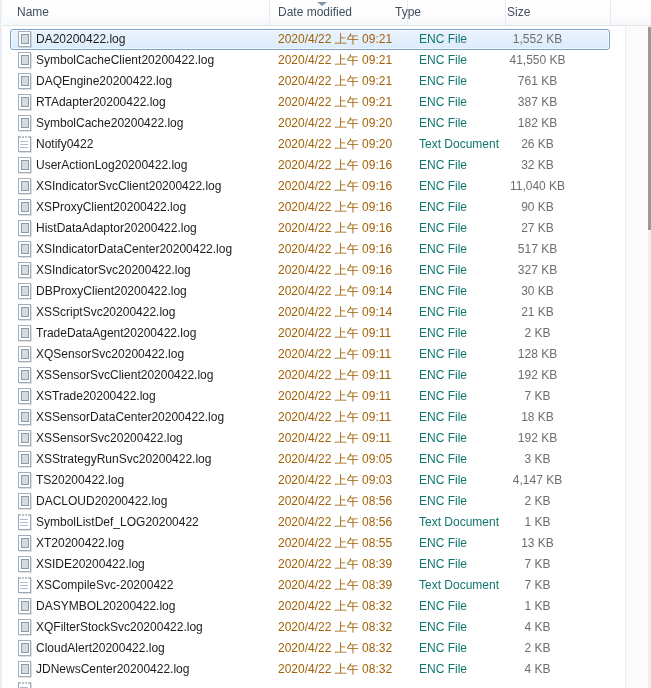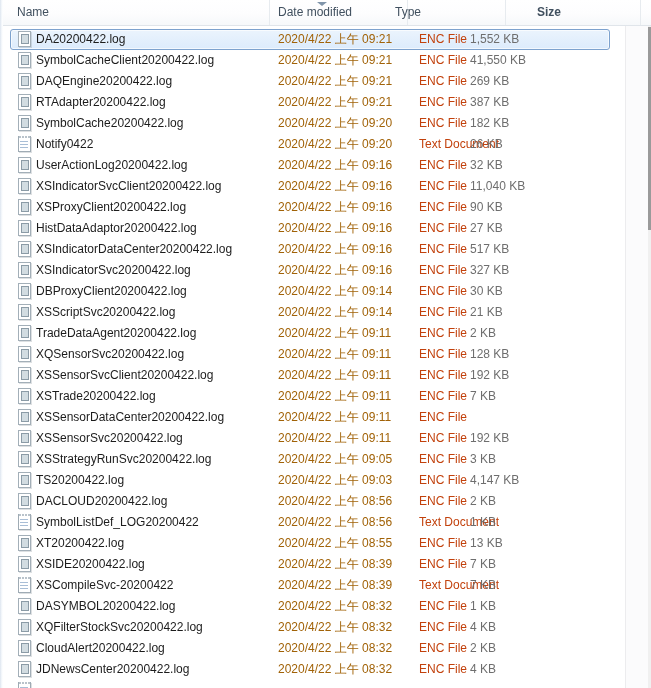--- a/index.html
+++ b/index.html
@@ -24,21 +24,21 @@
     box-sizing:border-box; z-index:4;
   }
   .hcell {
     position:absolute; top:0; height:25px; line-height:25px;
     color:#41505f; border-right:1px solid #e7ebef;
     box-sizing:border-box; cursor:default; white-space:nowrap;
   }
   .hcell.h-name { left:3px;  width:267px; padding-left:14px; }
   .hcell.h-date { left:270px; width:138px; padding-left:8px; }
   .hcell.h-type { left:384px; width:122px; padding-left:11px; }
-  .hcell.h-size { left:530px; width:111px; padding-left:7px;font-weight:bold; }
+  .hcell.h-size { left:500px; width:111px; padding-left:7px; }
   .hcell.h-pad  { left:641px; width:8px; border-right:none; }
   .sort-arrow {
     position:absolute; left:47px; top:2px; width:0; height:0;
     border-left:5px solid transparent; border-right:5px solid transparent;
     border-top:4px solid #8095aa;
   }
   
   .rows { position:absolute; top:29px; left:0; width:625px; z-index:2; }
   .row  { position:relative; height:21px;padding-left:48px; }
   .row .sel {
@@ -46,22 +46,22 @@
     border:1px solid #7da2ce; border-radius:3px;
     background:linear-gradient(#ebf4fd,#dcebfc);
     box-shadow:inset 0 0 0 1px rgba(255,255,255,.65);
   }
   .cell {
     position:absolute; top:0; height:21px; line-height:21px;
     white-space:nowrap; overflow:hidden;
   }
   .cell.name { left:36px;  width:228px; color:#1c1c1c; }
   .cell.date { left:278px; width:128px; color:#a16207; }
-  .cell.type { left:419px; width:108px; color:#c2410c; }
-  .cell.size { left:470px; width:135px; color:#6e6e6e; text-align:left; }
+  .cell.type { left:419px; width:108px; color:#0f766e; }
+  .cell.size { left:470px; width:135px; color:#6e6e6e; text-align:center; }
   
   .fileicon { position:absolute; left:17px; top:2px; width:16px; height:16px; }
   .pg {
     position:absolute; left:1px; top:0; width:11px; height:14px;
     background:#ffffff; border:1px solid #a3afb8;
     box-shadow:1px 1px 0 rgba(120,130,140,.25);
   }
   .icon-generic .inner {
     position:absolute; left:2px; top:2px; width:6px; height:8px;
     background:#d2dce1; border:1px solid #8b9ba6;
@@ -129,21 +129,21 @@
     </div>
     <div class="row">
       <span class="fileicon icon-generic">
         <span class="pg">
           <span class="inner"></span>
         </span>
       </span>
       <span class="cell name">DAQEngine20200422.log</span>
       <span class="cell date">2020/4/22 上午 09:21</span>
       <span class="cell type">ENC File</span>
-      <span class="cell size">269 KB</span>
+      <span class="cell size">761 KB</span>
     </div>
     <div class="row">
       <span class="fileicon icon-generic">
         <span class="pg">
           <span class="inner"></span>
         </span>
       </span>
       <span class="cell name">RTAdapter20200422.log</span>
       <span class="cell date">2020/4/22 上午 09:21</span>
       <span class="cell type">ENC File</span>
@@ -305,20 +305,21 @@
     </div>
     <div class="row">
       <span class="fileicon icon-generic">
         <span class="pg">
           <span class="inner"></span>
         </span>
       </span>
       <span class="cell name">XSSensorDataCenter20200422.log</span>
       <span class="cell date">2020/4/22 上午 09:11</span>
       <span class="cell type">ENC File</span>
+      <span class="cell size">18 KB</span>
     </div>
     <div class="row">
       <span class="fileicon icon-generic">
         <span class="pg">
           <span class="inner"></span>
         </span>
       </span>
       <span class="cell name">XSSensorSvc20200422.log</span>
       <span class="cell date">2020/4/22 上午 09:11</span>
       <span class="cell type">ENC File</span>

